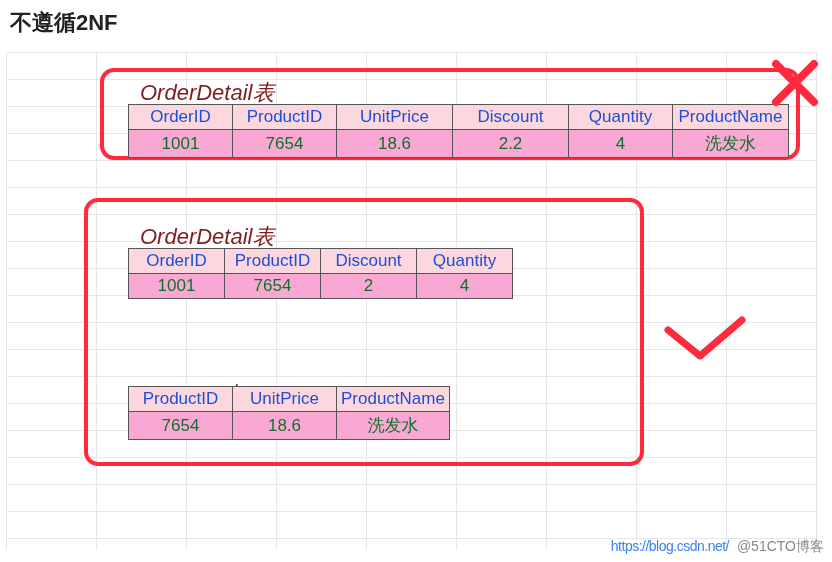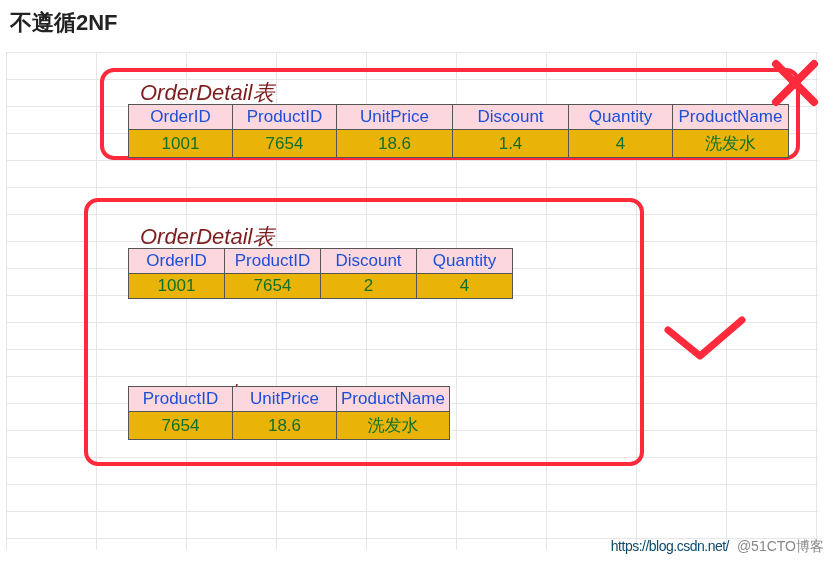--- a/index.html
+++ b/index.html
@@ -46,21 +46,21 @@
     font-style: italic;
   }
   .tbl th, .tbl td {
     border: 1px solid #555;
     text-align: center;
     font-size: 17px;
     height: 24px;
     padding: 2px 4px;
   }
   .tbl th { background: #fcd7de; color: #1d4ed8; font-weight: normal; }
-  .tbl td { background: #eab308; color: #10702a; }
+  .tbl td { background: #f9a8d4; color: #10702a; }
   .ttl1 { top: 78px;  left: 140px; }
   .t1   { top: 104px; left: 128px; }
   .t1 th, .t1 td { width: 104px; }
   .t1 th.wide, .t1 td.wide { width: 116px; }
   .ttl2 { top: 222px; left: 140px; }
   .t2   { top: 248px; left: 128px; }
   .t2 th, .t2 td { width: 96px; }
   .ttl3 { top: 380px; left: 146px; }
   .t3   { top: 386px; left: 128px; }
   .t3 th, .t3 td { width: 104px; }
@@ -76,21 +76,21 @@
     top: 312px; left: 660px;
     width: 90px; height: 50px;
     pointer-events: none;
   }
   .check-icon svg path { stroke: #ff2a3c; stroke-width: 7; fill: none; stroke-linecap: round; stroke-linejoin: round; }
   .watermark {
     position: absolute;
     right: 8px; bottom: 6px;
     font-size: 14px; color: #888;
   }
-  .watermark .faint { color: #0c4a6e; margin-right: 4px; letter-spacing: -0.5px; margin-left: 30px; }
+  .watermark .faint { color: #3b82f6; margin-right: 4px; letter-spacing: -0.5px; margin-left: 30px; }
 </style>
 </head>
 <body>
 
 <div class="title">不遵循2NF</div>
 <div class="grid-bg"></div>
 
 <div class="outline-box outline1"></div>
 <div class="tbl-title ttl1">OrderDetail表</div>
 <table class="tbl t1">
@@ -100,21 +100,21 @@
     <th>ProductID</th>
     <th class="wide">UnitPrice</th>
     <th class="wide">Discount</th>
     <th>Quantity</th>
     <th class="wide">ProductName</th>
   </tr>
   <tr>
     <td>1001</td>
     <td>7654</td>
     <td class="wide">18.6</td>
-    <td class="wide">1.4</td>
+    <td class="wide">2.2</td>
     <td>4</td>
     <td class="wide">洗发水</td>
   </tr>
 </tbody>
   </table>
 <div class="cross-icon">
   <svg viewBox="0 0 50 50">
       <line x1="6" y1="6" x2="44" y2="44"></line>
       <line x1="44" y1="6" x2="6" y2="44"></line>
     </svg>

